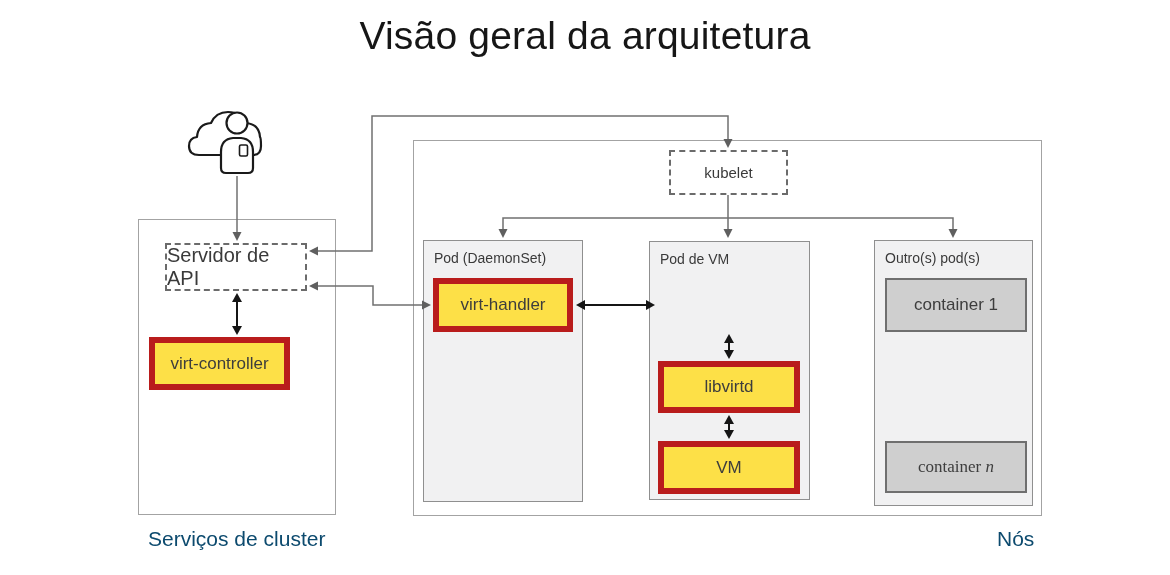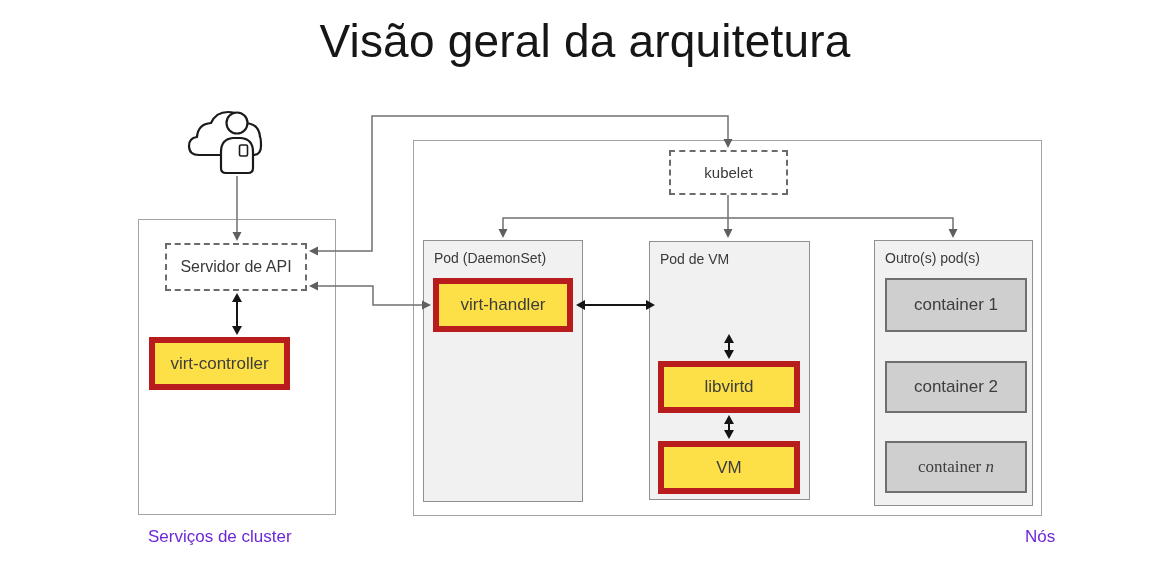--- a/index.html
+++ b/index.html
@@ -2,48 +2,48 @@
 <html><head>
 <meta charset="utf-8">
 <style>
   html,body{margin:0;padding:0;background:#ffffff;}
   .canvas{
     position:relative;width:1170px;height:575px;overflow:hidden;background:#ffffff;
     font-family:"Liberation Sans","DejaVu Sans",sans-serif;
   }
   .title{
     position:absolute;left:0;right:0;top:14px;text-align:center;
-    font-size:46px;font-weight:300;color:#161616;letter-spacing:.2px;
+    font-size:39px;font-weight:300;color:#161616;letter-spacing:.2px;
   }
   .outer-box{
     position:absolute;background:#ffffff;border:1px solid #a3a3a3;box-sizing:border-box;
   }
   .pod-box{
     position:absolute;background:#f1f1f2;border:1px solid #8f8f8f;box-sizing:border-box;
   }
   .pod-title{
     position:absolute;left:10px;top:9px;font-size:14px;color:#3a3a3a;white-space:nowrap;
   }
   .dashed-box{
     position:absolute;background:#ffffff;border:2px dashed #6b6b6b;box-sizing:border-box;
     display:flex;align-items:center;justify-content:center;
-    font-size:16px;color:#3a3a3a;
+    font-size:20px;color:#3a3a3a;
   }
   .red-box{
     position:absolute;background:#fde047;border:6px solid #b91c1c;box-sizing:border-box;
     display:flex;align-items:center;justify-content:center;
     font-size:17px;color:#3d3d3d;
   }
   .gray-box{
     position:absolute;background:#cfcfcf;border:2px solid #6f6f6f;box-sizing:border-box;
     display:flex;align-items:center;justify-content:center;
     font-size:17px;color:#3d3d3d;
   }
   .section-label{
-    position:absolute;font-size:17px;color:#6d28d9;white-space:nowrap;
+    position:absolute;font-size:21px;color:#0c4a6e;white-space:nowrap;
   }
   .overlay{
     position:absolute;left:0;top:0;pointer-events:none;
   }
   .cloud-icon{position:absolute;left:186px;top:96px;}
   .em-n{font-style:italic;}
 </style>
 </head>
 <body>
 
@@ -66,21 +66,21 @@
   </div>
   <div class="red-box" style="left:149px;top:337px;width:141px;height:53px;">
     <span>virt-controller</span>
   </div>
   <div class="section-label" style="left:148px;top:527px;">Serviços de cluster</div>
 
   <div class="outer-box" style="left:413px;top:140px;width:629px;height:376px;"></div>
   <div class="dashed-box" style="left:669px;top:150px;width:119px;height:45px;font-size:15px;justify-content:center;">
     <span>kubelet</span>
   </div>
-  <div class="section-label" style="left:1025px;top:527px;">Nós</div>
+  <div class="section-label" style="left:997px;top:527px;">Nós</div>
 
   <div class="pod-box" style="left:423px;top:240px;width:160px;height:262px;text-align:center;">
     <div class="pod-title">Pod (DaemonSet)</div>
   </div>
   <div class="red-box" style="left:433px;top:278px;width:140px;height:54px;">
     <span>virt-handler</span>
   </div>
 
   <div class="pod-box" style="left:649px;top:241px;width:161px;height:259px;">
     <div class="pod-title">Pod de VM</div>
@@ -90,23 +90,20 @@
   </div>
   <div class="red-box" style="left:658px;top:361px;width:142px;height:52px;">
     <span>libvirtd</span>
   </div>
 
   <div class="pod-box" style="left:874px;top:240px;width:159px;height:266px;">
     <div class="pod-title">Outro(s) pod(s)</div>
   </div>
   <div class="gray-box" style="left:885px;top:278px;width:142px;height:54px;">
     <span>container 1</span>
-  </div>
-  <div class="gray-box" style="left:885px;top:361px;width:142px;height:52px;">
-    <span>container 2</span>
   </div>
   <div class="gray-box" style="left:885px;top:441px;width:142px;height:52px;font-family:Liberation Serif, serif;">
     <span><span>container </span><span class="em-n">n</span></span>
   </div>
 
   <svg class="overlay" width="1170" height="575" viewBox="0 0 1170 575">
 
     <g stroke="#707070" stroke-width="1.5" fill="none">
       <line x1="237" y1="176" x2="237" y2="233"></line>
       <polyline points="317,251 372,251 372,116 728,116 728,140"></polyline>

